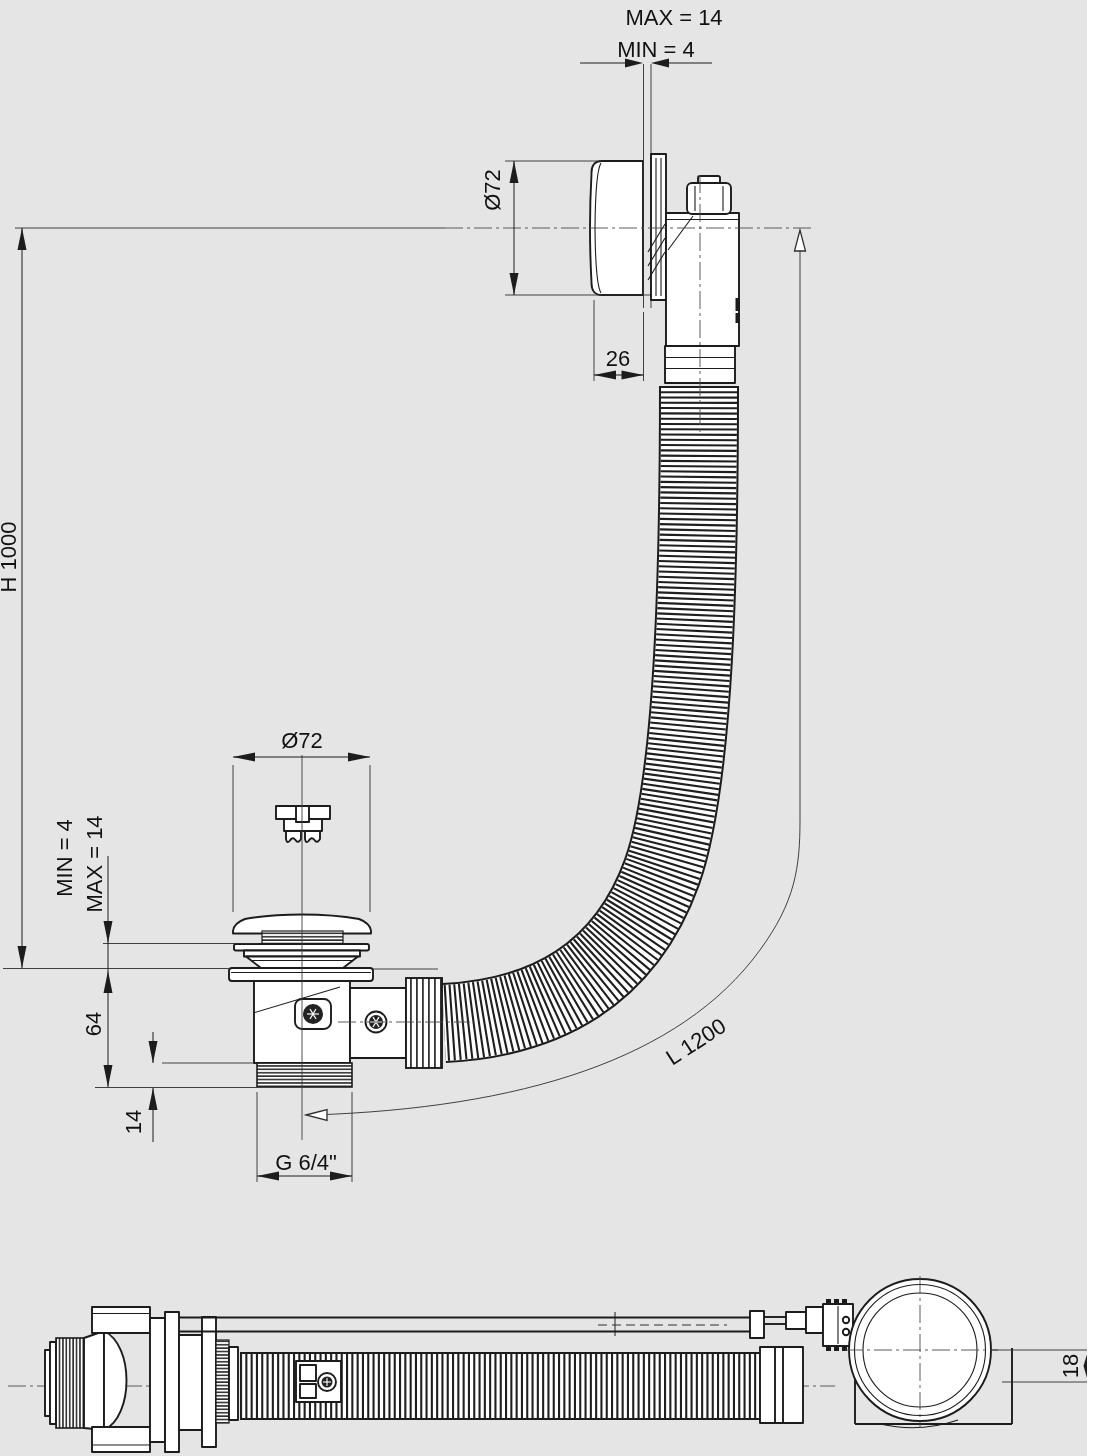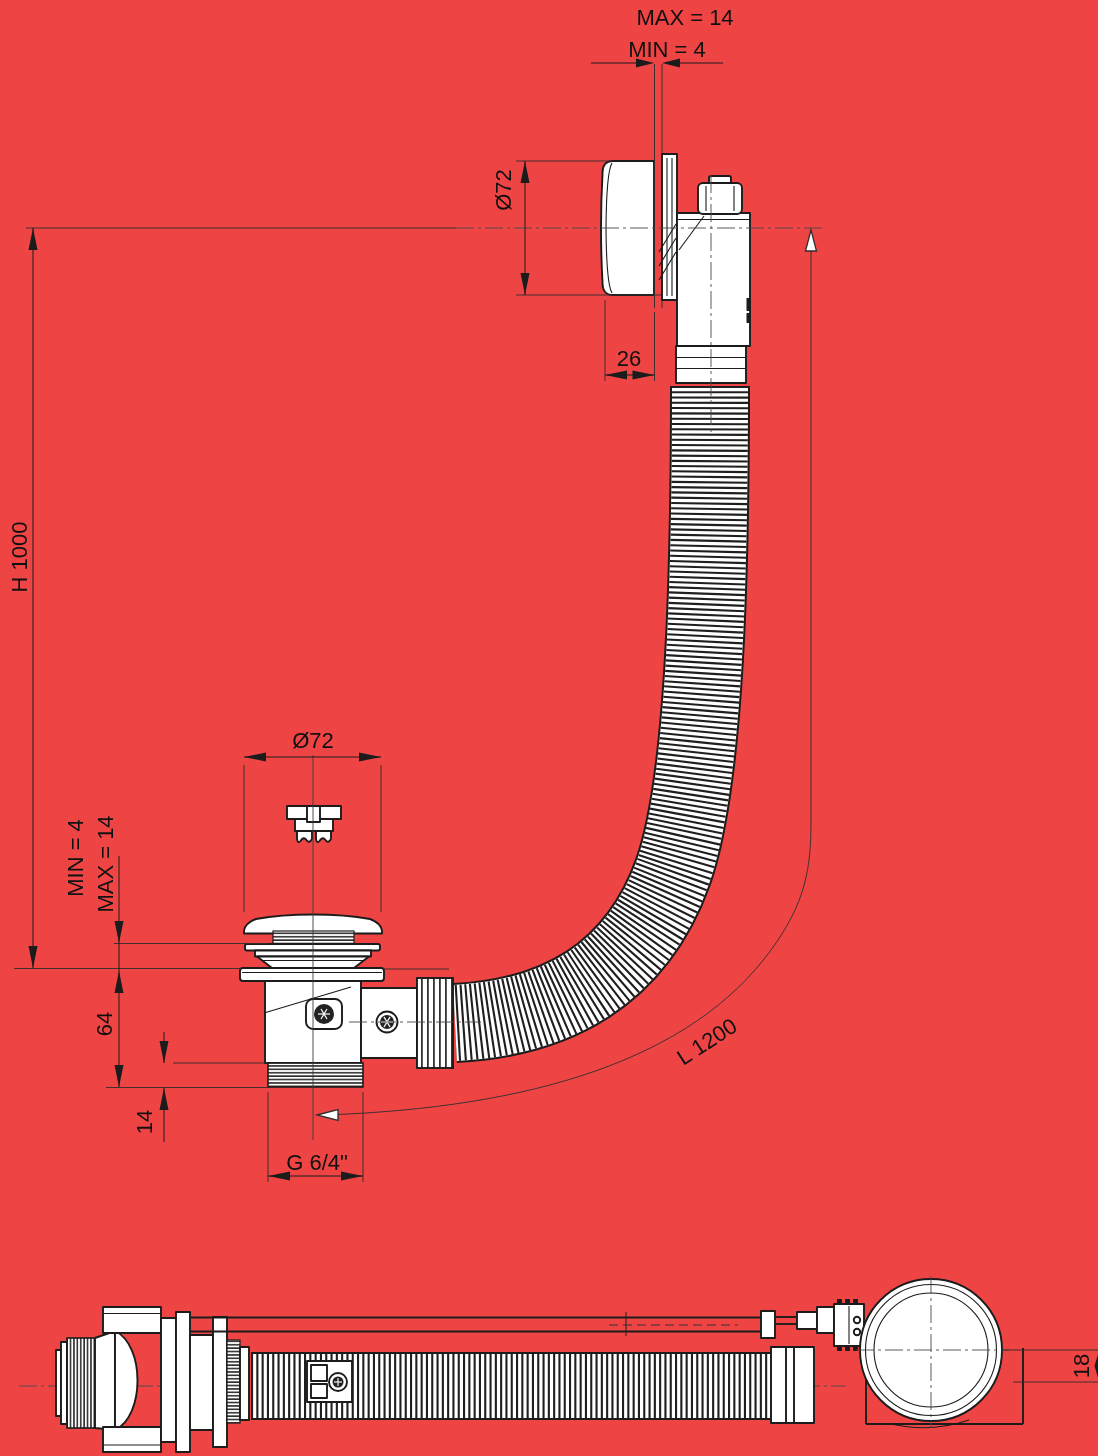--- a/index.html
+++ b/index.html
@@ -1,16 +1,16 @@
 <!DOCTYPE html>
 <html><head>
 <meta charset="utf-8">
 <style>
   html,body { margin:0; padding:0; background:#fff; }
-  .page { width:1087px; height:1456px; position:relative; background:#ef4444; overflow:hidden;padding-left:11px; }
+  .page { width:1087px; height:1456px; position:relative; background:#e5e5e5; overflow:hidden; }
   svg { display:block; }
   .ol   { fill:#fff; stroke:#1c1c1c; stroke-width:1.9; stroke-linejoin:round; }
   .oln  { fill:none; stroke:#1c1c1c; stroke-width:1.9; stroke-linejoin:round; }
   .in1  { fill:none; stroke:#1c1c1c; stroke-width:1.1; }
   .dim  { fill:none; stroke:#1c1c1c; stroke-width:1; }
   .ext  { fill:none; stroke:#2e2e2e; stroke-width:0.9; }
   .cl   { fill:none; stroke:#4a4a4a; stroke-width:0.9; stroke-dasharray:18 4 3 4; }
   .arr  { fill:#1c1c1c; stroke:none; }
   .oarr { fill:#fff; stroke:#2e2e2e; stroke-width:1.3; }
   .lbl  { font-family:"Liberation Sans", sans-serif; font-size:22px; fill:#111; }

